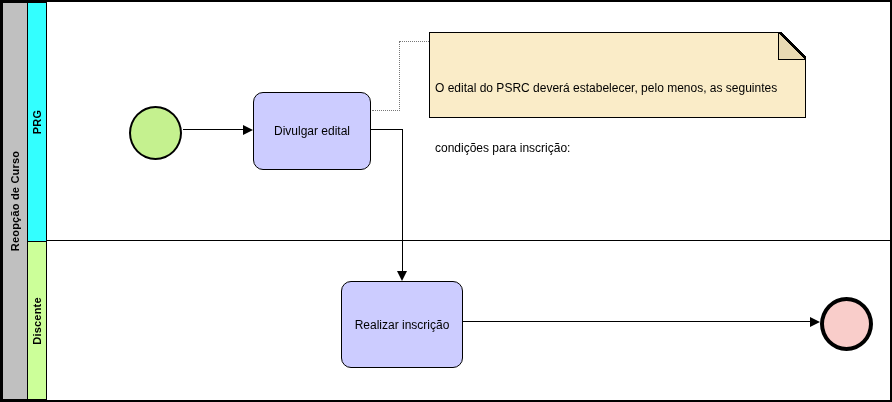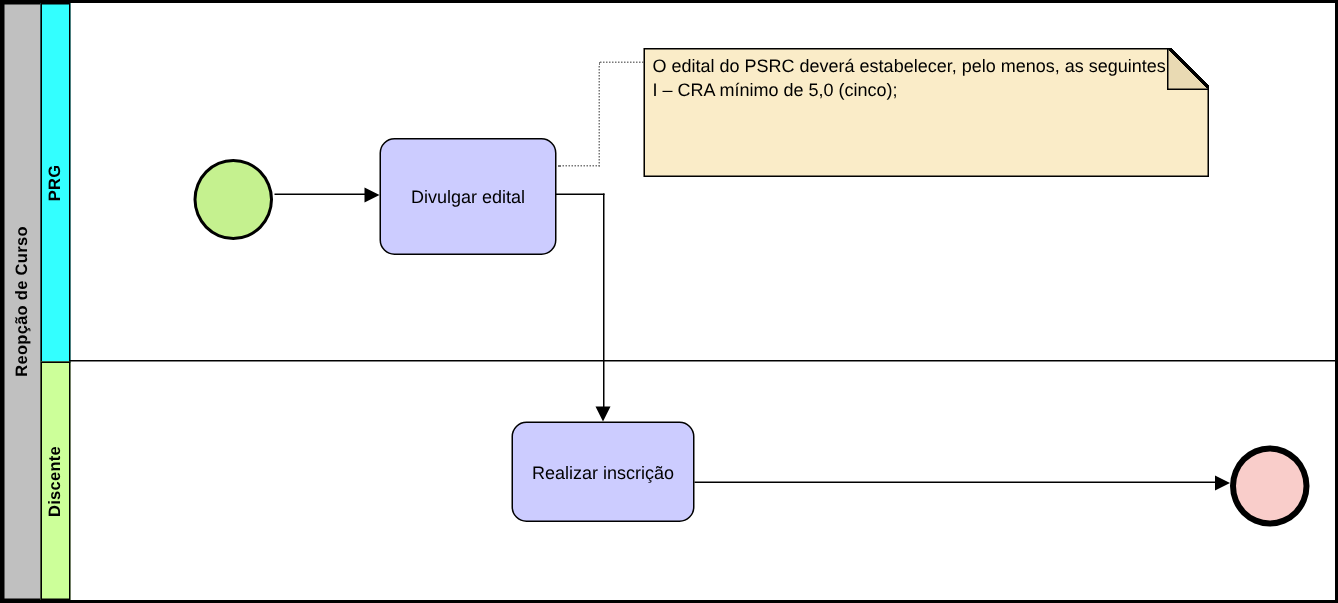--- a/index.html
+++ b/index.html
@@ -40,21 +40,21 @@
     left:820px; top:297px; width:53px; height:54px;
     background:#F9CDCA; border:4px solid #000;
   }
   
   .task {
     position:absolute; background:#CCCCFF; border:1.5px solid #000;
     border-radius:10px; display:flex; align-items:center; justify-content:center;
     font-size:12px; text-align:center; padding:12px;
   }
   .task1 { left:253px; top:92px;  width:118px; height:78px; }
-  .task2 { left:341px; top:281px; width:122px; height:67px; }
+  .task2 { left:341px; top:281px; width:122px; height:87px; }
   
   .line-h { position:absolute; height:0; border-top:1.5px solid #000; }
   .line-v { position:absolute; width:0;  border-left:1.5px solid #000; }
   
   .dot-h { position:absolute; height:0; border-top:1.5px dotted #777; }
   .dot-v { position:absolute; width:0;  border-left:1.5px dotted #777; }
   
   .arrow { position:absolute; width:0; height:0; }
   .arrow-right { border-left:10px solid #000; border-top:5px solid transparent; border-bottom:5px solid transparent; }
   .arrow-down  { border-top:10px solid #000;  border-left:5px solid transparent; border-right:5px solid transparent; }
@@ -62,21 +62,21 @@
   .note {
     position:absolute; left:429px; top:32px; width:377px; height:86px;
     background:#FAECC8; border:1px solid #000;
     padding:3px 2px 0 5px; font-size:12px; line-height:16px;
   }
   .note-fold {
     position:absolute; top:-1px; right:-1px; width:28px; height:28px;
     background:linear-gradient(to bottom left, #ffffff 0 46%, #000000 46% 53%, #E9DAB3 53% 100%);
     border-left:1px solid #000; border-bottom:1px solid #000;
   }
-  .note-line { white-space:nowrap; }
+  .note-line { white-space:nowrap;margin-top:44px; }
 </style>
 </head>
 <body>
 
 <div class="stage">
 
   <div class="vwrap pool-header">
     <span class="vtext">Reopção de Curso</span>
   </div>
   <div class="vwrap lane-header lane-prg">
@@ -96,21 +96,21 @@
     <span>Divulgar edital</span>
   </div>
 
   <div class="dot-h" style="left:372px; top:110px; width:28px;"></div>
   <div class="dot-v" style="left:399px; top:41px; height:70px;"></div>
   <div class="dot-h" style="left:400px; top:41px; width:29px;"></div>
 
   <div class="note">
     <div class="note-fold"></div>
     <div class="note-line">O edital do PSRC deverá estabelecer, pelo menos, as seguintes</div>
-    <div class="note-line">I – CRA mínimo de 5,0 (cinco);</div>
+    <div class="note-line">condições para inscrição:</div>
   </div>
 
   <div class="line-h" style="left:370px; top:129px; width:33px;"></div>
   <div class="line-v" style="left:401.5px; top:129px; height:143px;"></div>
   <div class="arrow arrow-down" style="left:397px; top:271px;"></div>
 
   <div class="task task2">
     <span>Realizar inscrição</span>
   </div>
 

